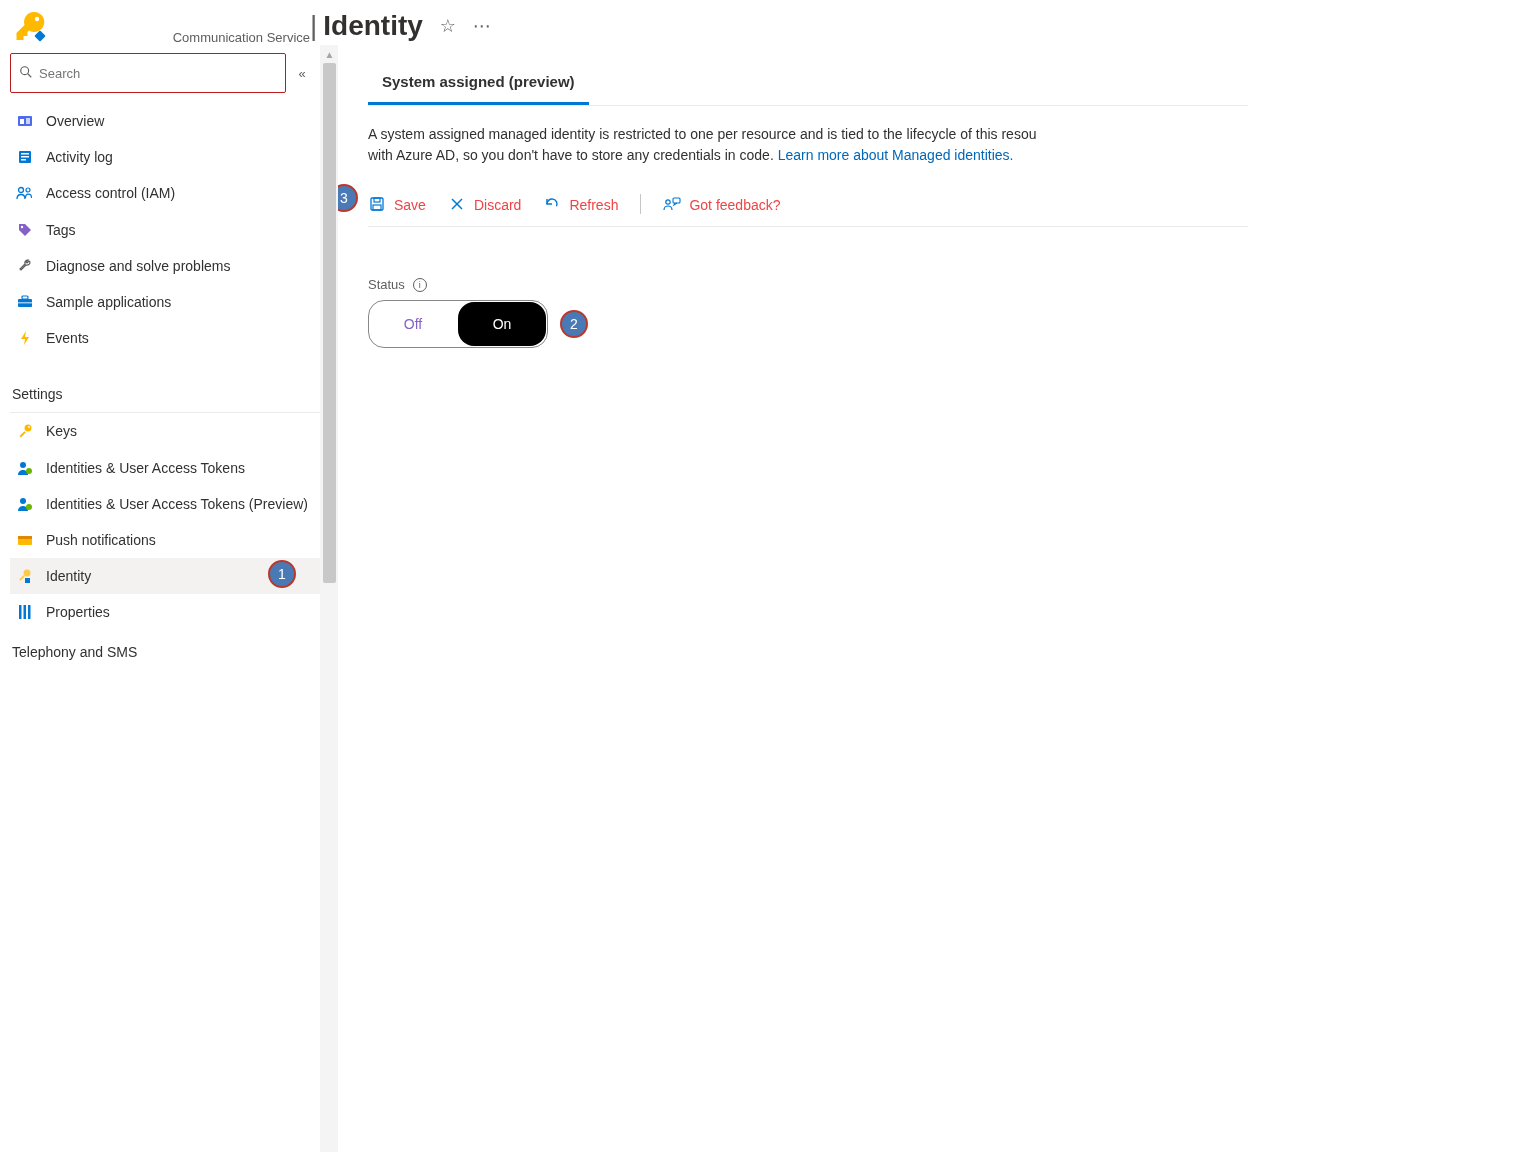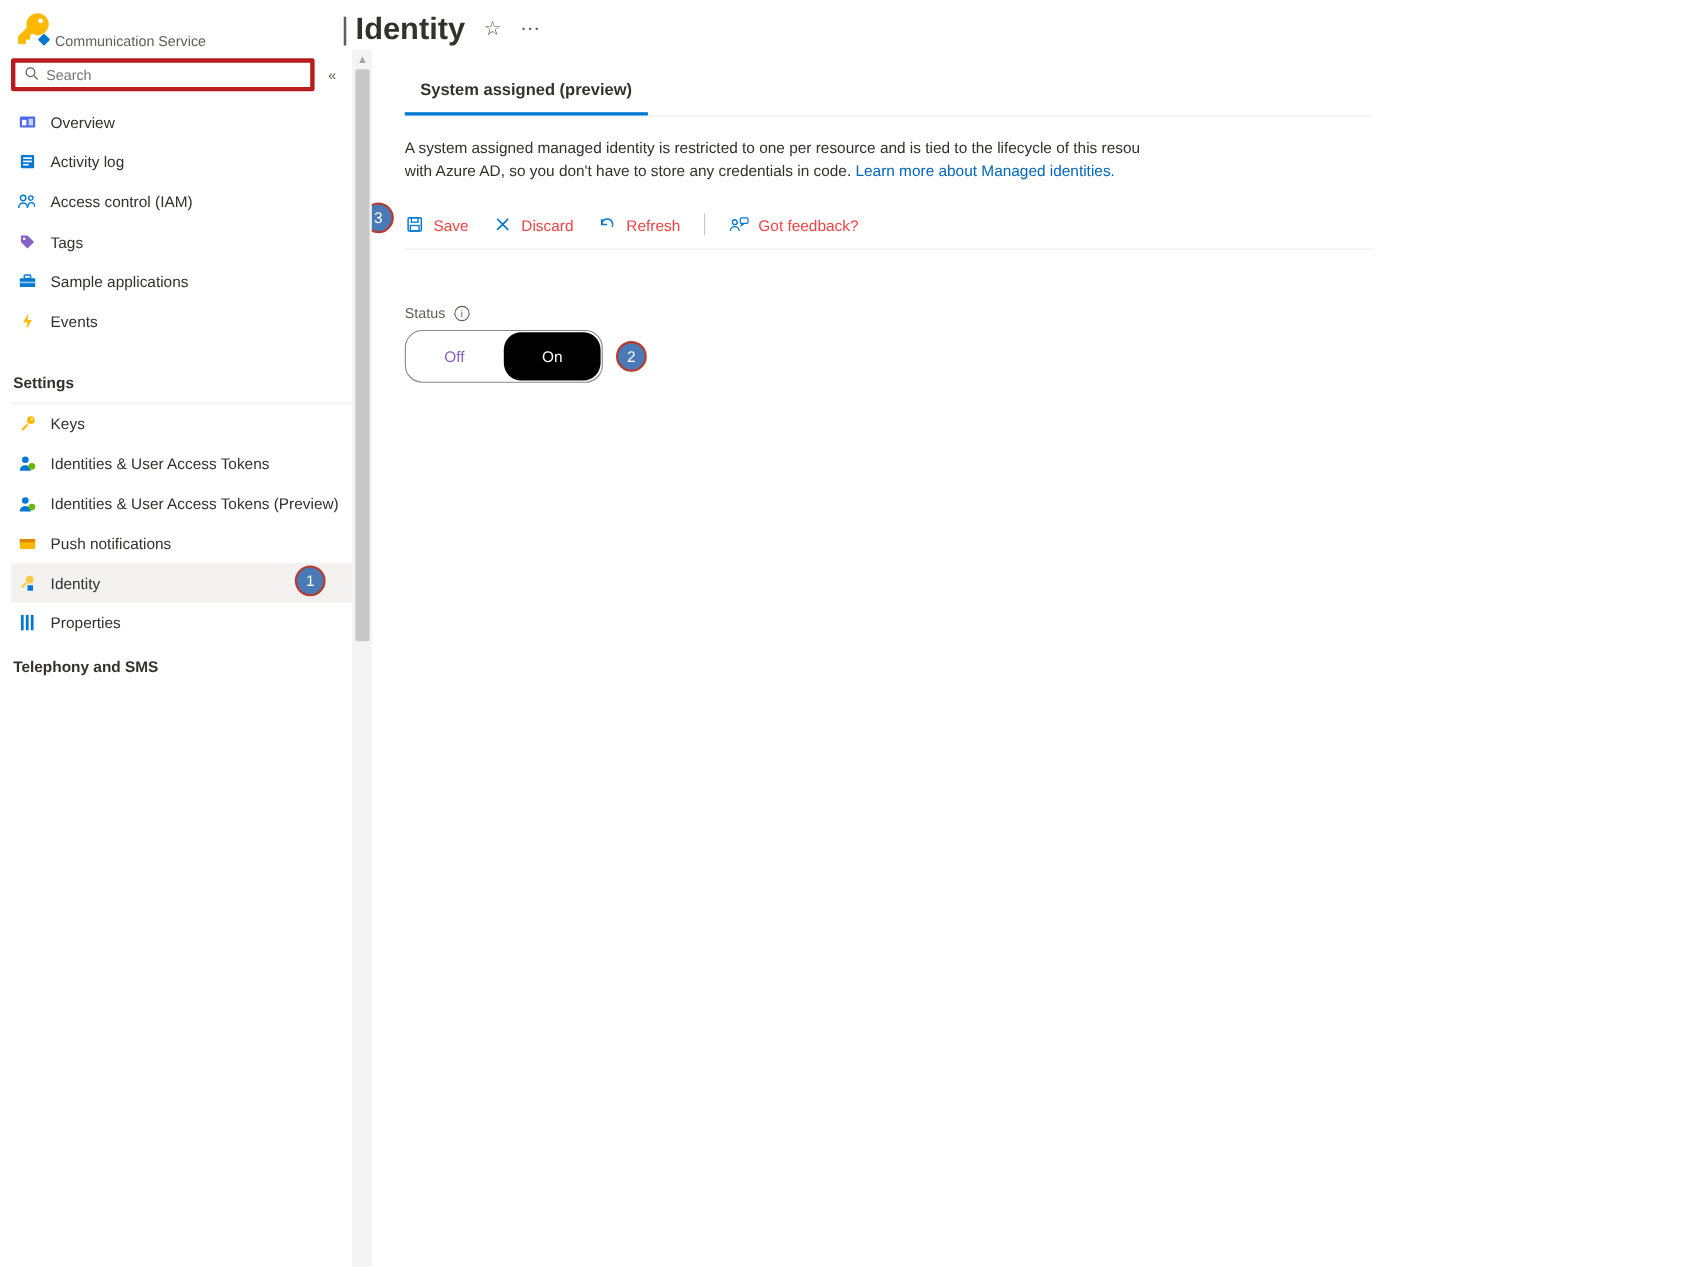--- a/index.html
+++ b/index.html
@@ -12,61 +12,61 @@
     height: 1152px;
     overflow: hidden;
   }
   .layout { display: flex; flex-direction: column; height: 100%; }
   .header {
     display: flex;
     align-items: flex-start;
     padding: 10px 0 0 10px;
     gap: 0;
   }
-  .header-left { width: 300px; display: flex; align-items: flex-start; gap: 4px; padding-left:4px; }
+  .header-left { width: 300px; display: flex; align-items: flex-start; gap: 16px; padding-left:4px;justify-content:space-between; }
   .big-key-icon { width: 32px; height: 32px; flex-shrink:0; }
   .header-left-text { font-size: 13px; color:#605e5c; padding-top: 20px;}
   .header-title-row { display:flex; align-items:center; gap:16px; }
   .header-title { font-size: 28px; font-weight:600; color:#323130; }
   .header-title .bar { color:#605e5c; font-weight:400; margin-right:6px;}
   .star-icon, .dots-icon { width:18px; height:18px; color:#605e5c; cursor:pointer; display:inline-flex; align-items:center; justify-content:center; font-size:18px;}
   .content-row { display:flex; flex:1; min-height:0; }
   .sidebar {
     width: 320px;
     flex-shrink: 0;
     padding: 8px 0 0 10px;
     display:flex; flex-direction:column;
   }
   .search-row { display:flex; align-items:center; gap:8px; padding-right:10px; margin-bottom:10px;}
   .search-box {
     flex:1;
-    border: 4px solid #b91c1c;
+    border: 1px solid #b91c1c;
     border-radius:2px;
-    height:30px;
+    height:40px;
     display:flex; align-items:center;
     padding: 0 8px;
     gap:6px;
   }
   .search-box input {
     border:none; outline:none; flex:1; font-size:13px; color:#605e5c; background:transparent;
   }
   .collapse-icon { font-size:13px; color:#605e5c; cursor:pointer; width:16px; text-align:center;}
   .nav { overflow-y:auto; }
   .nav-item {
     display:flex; align-items:center; gap:12px;
     padding: 9px 10px 9px 6px;
     cursor:pointer;
     font-size:14px;
     color:#323130;
   }
   .nav-item.selected { background:#f3f2f1; }
   .nav-item .ico { width:18px; height:18px; flex-shrink:0; display:inline-flex; align-items:center; justify-content:center; }
   .nav-item .label { flex:1; line-height:1.3; }
   .nav-section {
-    font-size:14px; font-weight:700; color:#323130;
+    font-size:14px; font-weight:400; color:#323130;
     padding: 14px 10px 6px 2px;
     border-top: 0;
   }
   .nav-section.first { padding-top: 30px;}
   .nav-section-divider { height:1px; background:#edebe9; margin: 4px 0 0 0;}
   .scroll-track {
     width: 18px; flex-shrink:0; background:#f4f4f4; position:relative; border-left:1px solid #f4f4f4;
   }
   .scroll-arrow { position:absolute; left:0; right:0; height:18px; color:#a6a6a6; font-size:10px; display:flex; align-items:center; justify-content:center;}
   .scroll-arrow.up{ top:0;}
@@ -181,20 +181,28 @@
           <span class="ico">
               <svg width="16" height="16">
                 <path d="M2 2h6l6 6-6 6-6-6z" fill="#8661c5"></path>
                 <circle cx="5" cy="5" r="1.2" fill="#fff"></circle>
               </svg>
             </span>
           <span class="label">Tags</span>
         </div>
         <div class="nav-item">
           <span class="ico">
+              <svg width="16" height="16">
+                <path d="M13 4a3 3 0 01-4 3L4 12l-1-1 5-5a3 3 0 013-4l-2 2 1 1 2-2z" fill="none" stroke="#605e5c" stroke-width="1.2"></path>
+              </svg>
+            </span>
+          <span class="label">Diagnose and solve problems</span>
+        </div>
+        <div class="nav-item">
+          <span class="ico">
               <svg width="16" height="14">
                 <rect x="1" y="4" width="14" height="8" rx="1" fill="#0078d4"></rect>
                 <rect x="5" y="1" width="6" height="3" rx="1" fill="none" stroke="#0078d4" stroke-width="1.2"></rect>
                 <rect x="1" y="7" width="14" height="1.5" fill="#fff" opacity="0.6"></rect>
               </svg>
             </span>
           <span class="label">Sample applications</span>
         </div>
         <div class="nav-item">
           <span class="ico">

